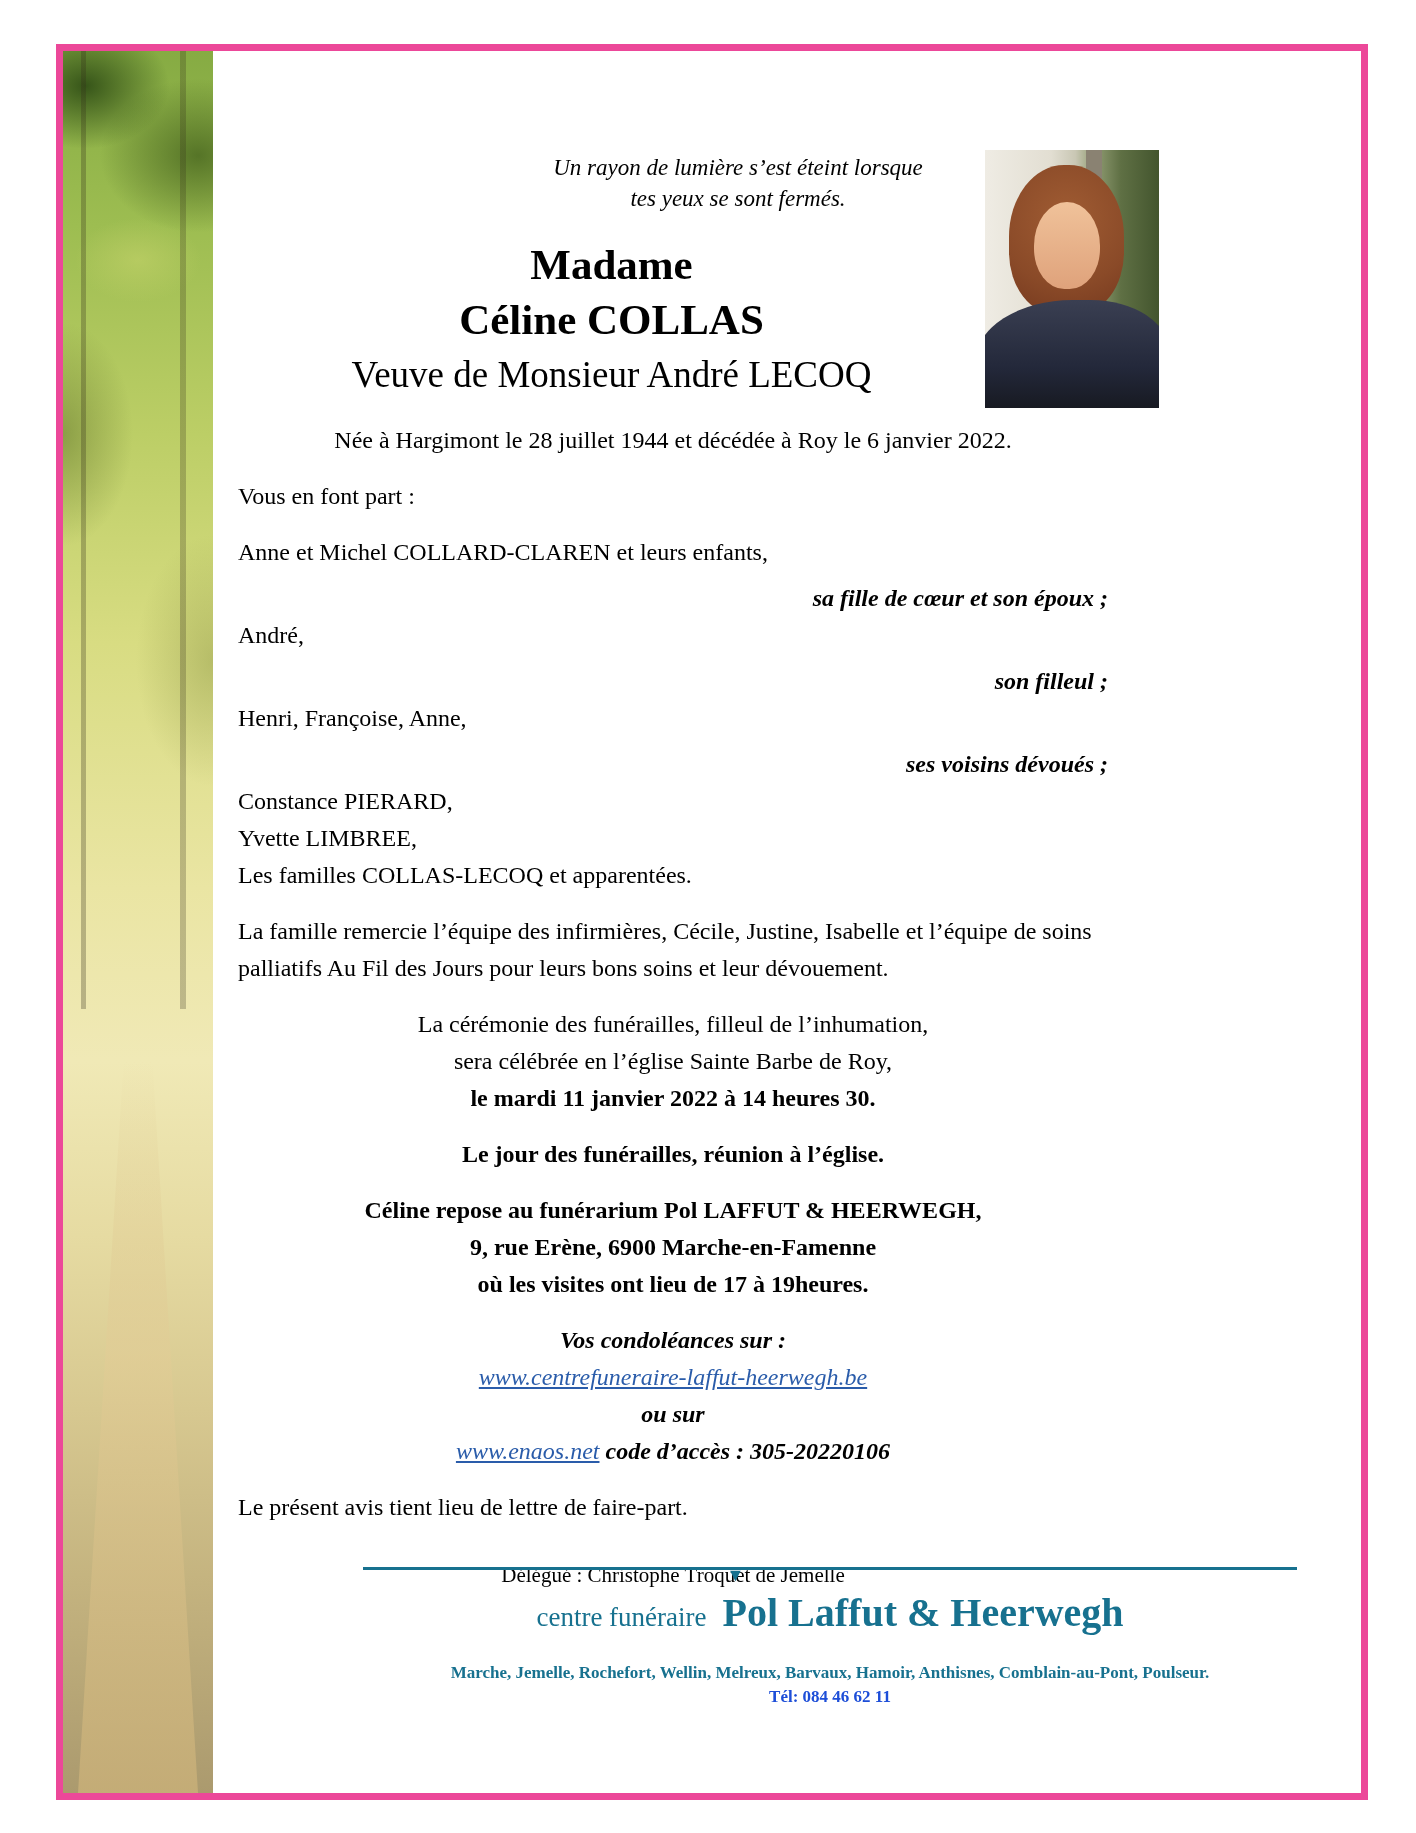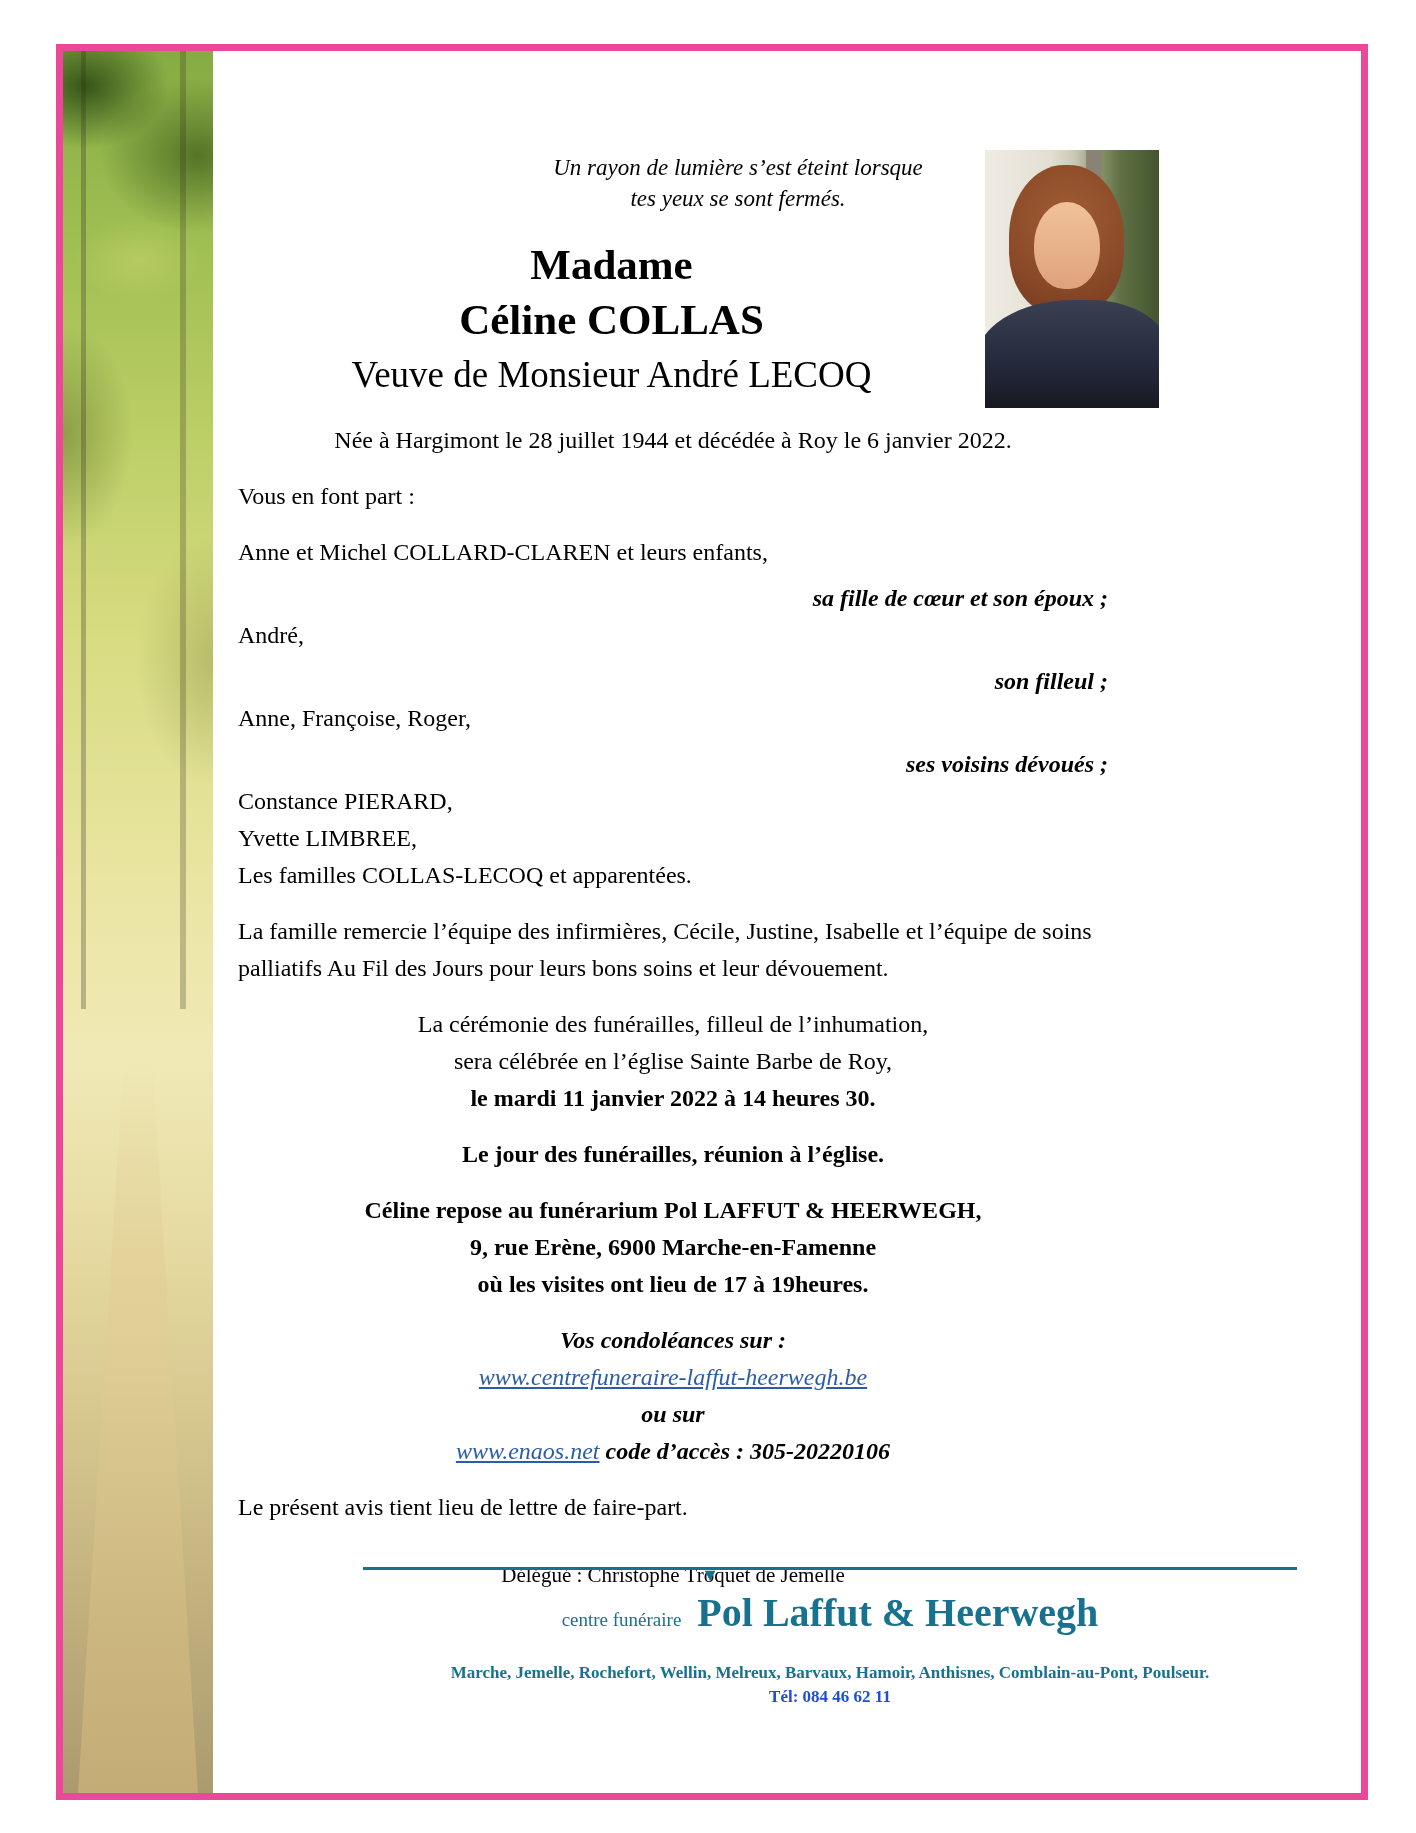--- a/index.html
+++ b/index.html
@@ -52,21 +52,21 @@
   .t2{font-size:37px;line-height:55px;}
   .birth{margin-top:20px;text-align:center;}
 
   a.doc-link{color:#2a5caa;font-style:italic;text-decoration:underline;}
   .delegate{margin-top:35px;text-align:center;font-size:21px;line-height:28px;}
 
   
   .footer{position:absolute;left:300px;top:1516px;width:934px;text-align:center;}
   .rule{height:3px;background:#17718f;}
   .logo-row{margin-top:20px;display:flex;justify-content:center;align-items:baseline;gap:16px;line-height:46px;}
-  .brand-small{font-size:19px;color:#17718f;}
+  .brand-small{font-size:27px;color:#17718f;}
   .brand-wrap{position:relative;display:inline-block;}
   .tri{position:absolute;left:4px;top:-24px;font-size:18px;color:#17718f;line-height:18px;}
   .brand-name{font-size:40px;font-weight:bold;color:#17718f;}
   .locations{margin-top:18px;font-size:17px;line-height:22px;font-weight:bold;color:#17718f;}
   .phone{margin-top:2px;font-size:17px;line-height:22px;font-weight:bold;color:#1d4ed8;}
 </style>
 </head>
 <body>
 
 <div class="page">
@@ -96,21 +96,21 @@
 
       <div class="line birth">Née à Hargimont le 28 juillet 1944 et décédée à Roy le 6 janvier 2022.</div>
 
       <div class="line blk">Vous en font part :</div>
 
       <div class="blk">
         <div class="line">Anne et Michel COLLARD-CLAREN et leurs enfants,</div>
         <div class="line right bi">sa fille de cœur et son époux ;</div>
         <div class="line">André,</div>
         <div class="line right bi">son filleul ;</div>
-        <div class="line">Anne, Françoise, Roger,</div>
+        <div class="line">Henri, Françoise, Anne,</div>
         <div class="line right bi">ses voisins dévoués ;</div>
         <div class="line">Constance PIERARD,</div>
         <div class="line">Yvette LIMBREE,</div>
         <div class="line">Les familles COLLAS-LECOQ et apparentées.</div>
       </div>
 
       <div class="line blk">La famille remercie l’équipe des infirmières, Cécile, Justine, Isabelle et l’équipe de soins palliatifs Au Fil des Jours pour leurs bons soins et leur dévouement.</div>
 
       <div class="blk center">
         <div class="line">La cérémonie des funérailles, filleul de l’inhumation,</div>

